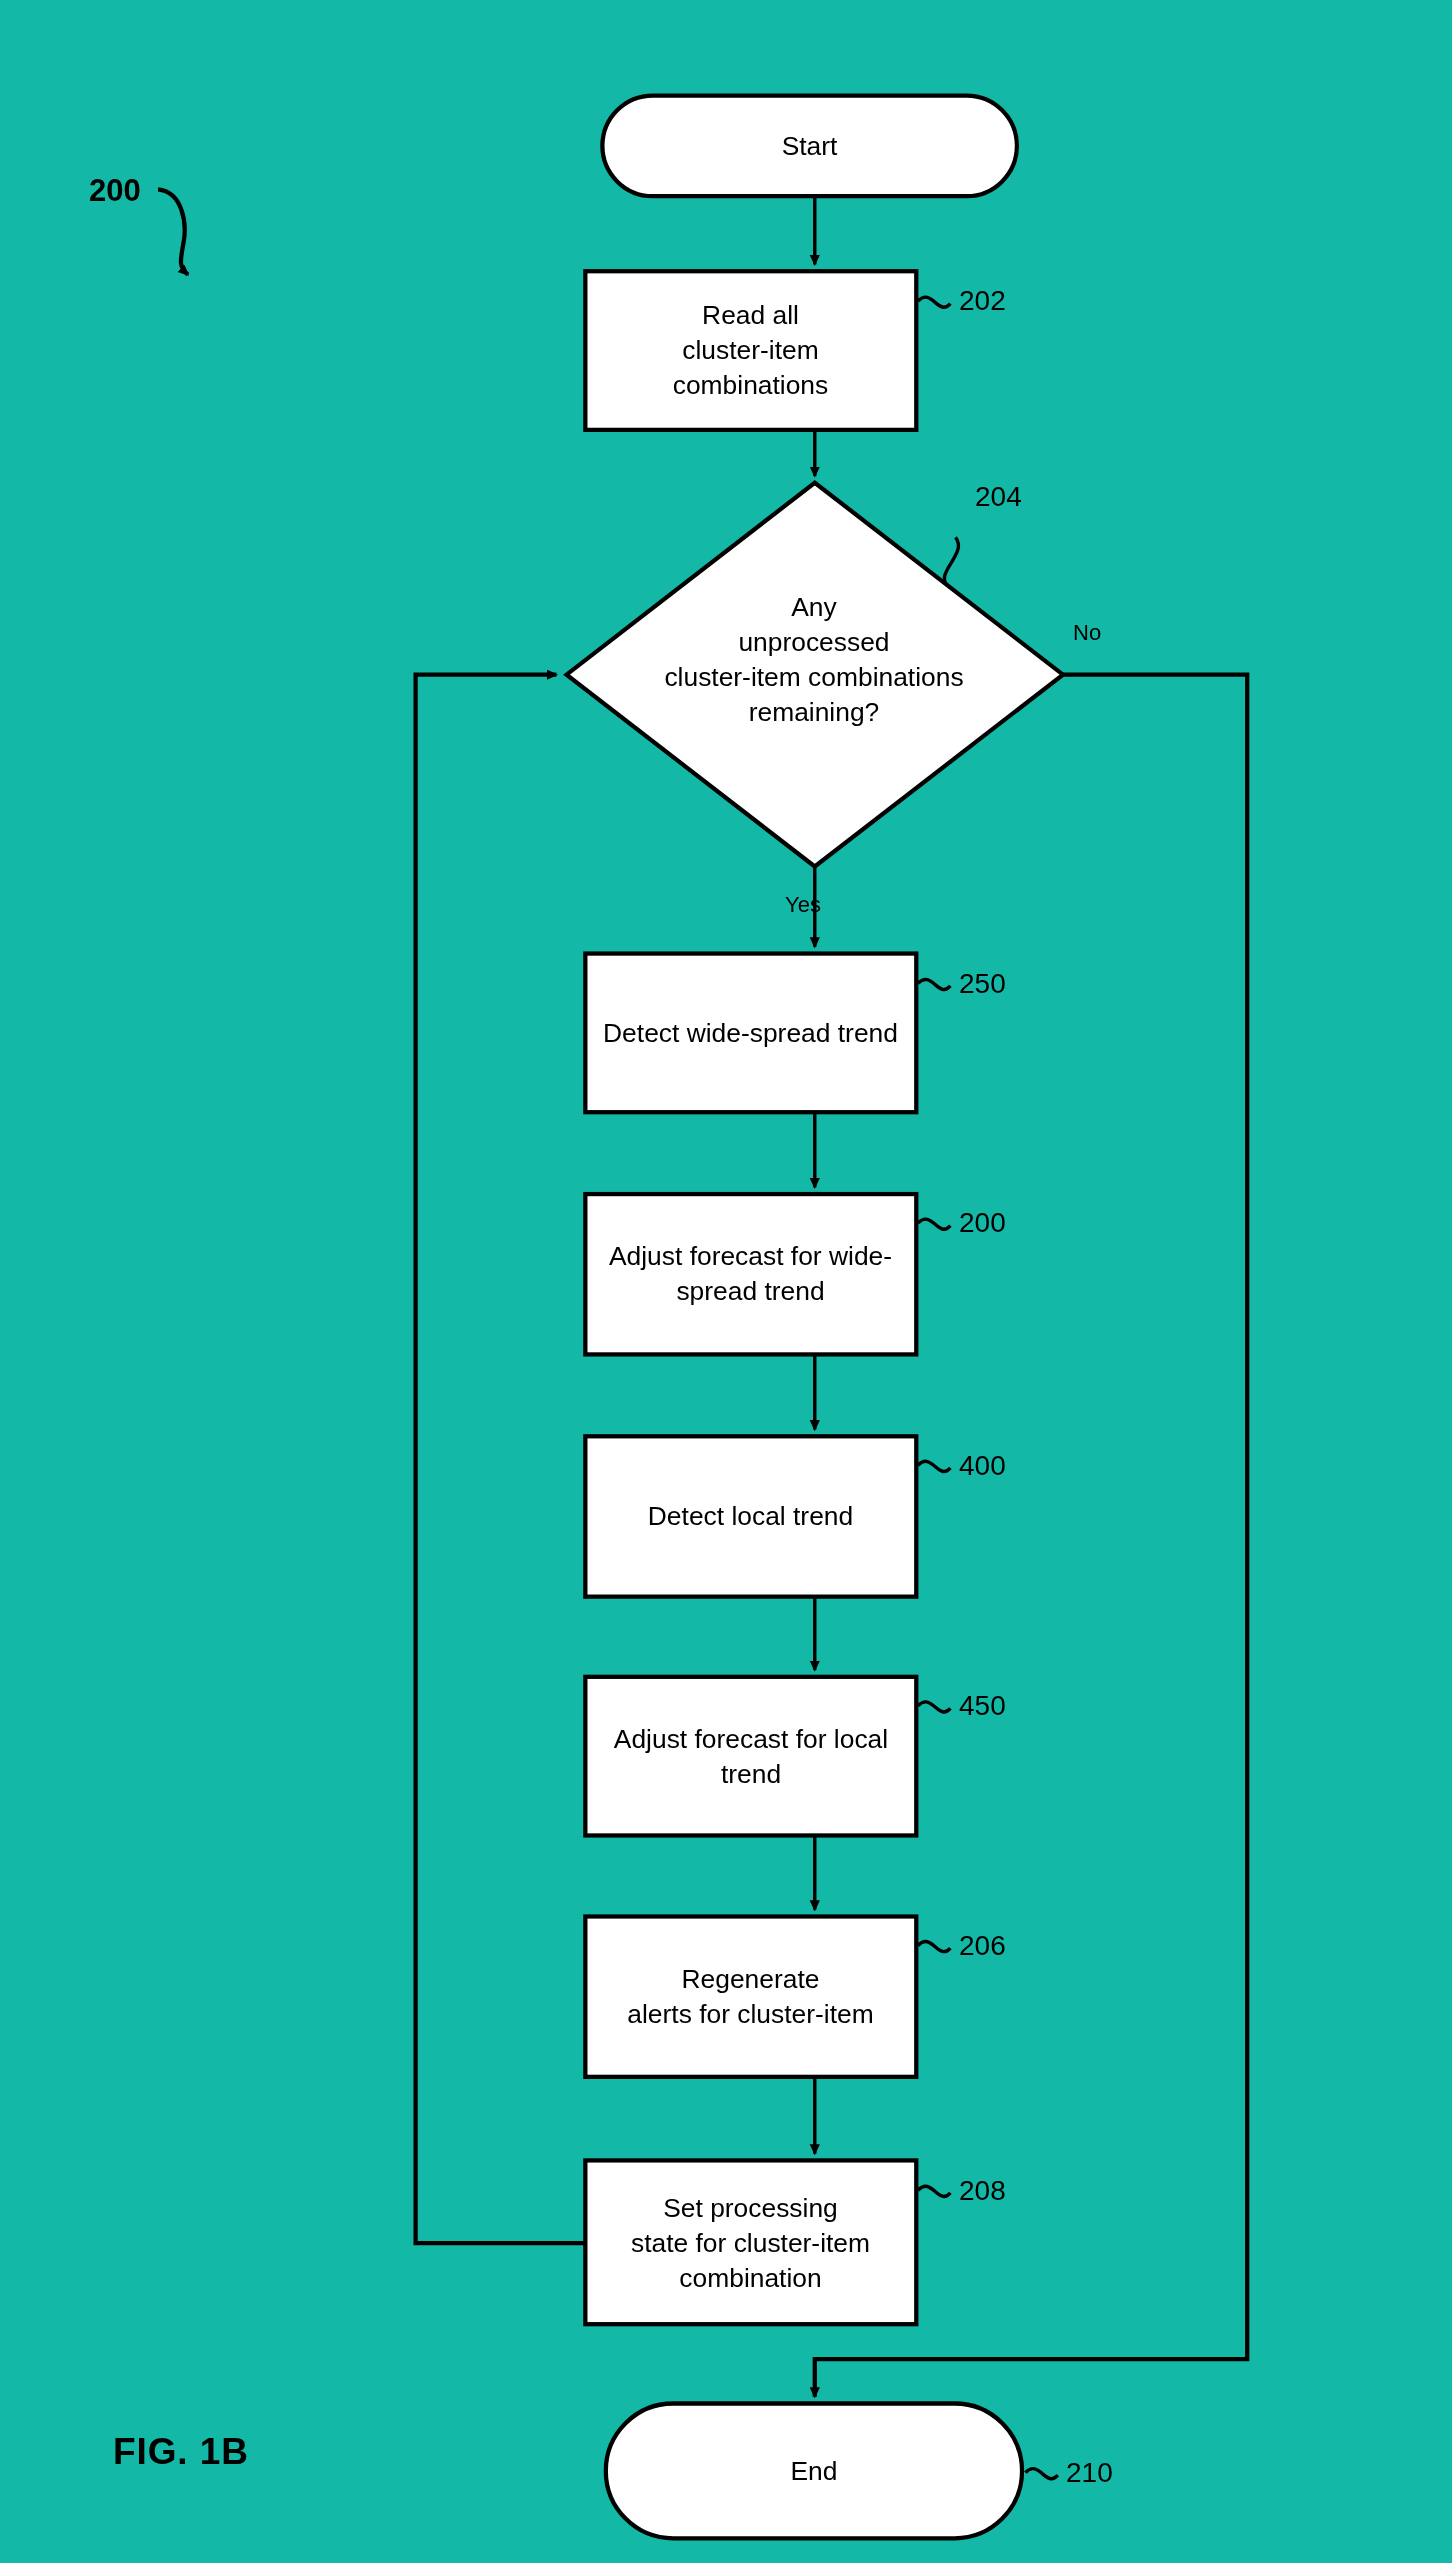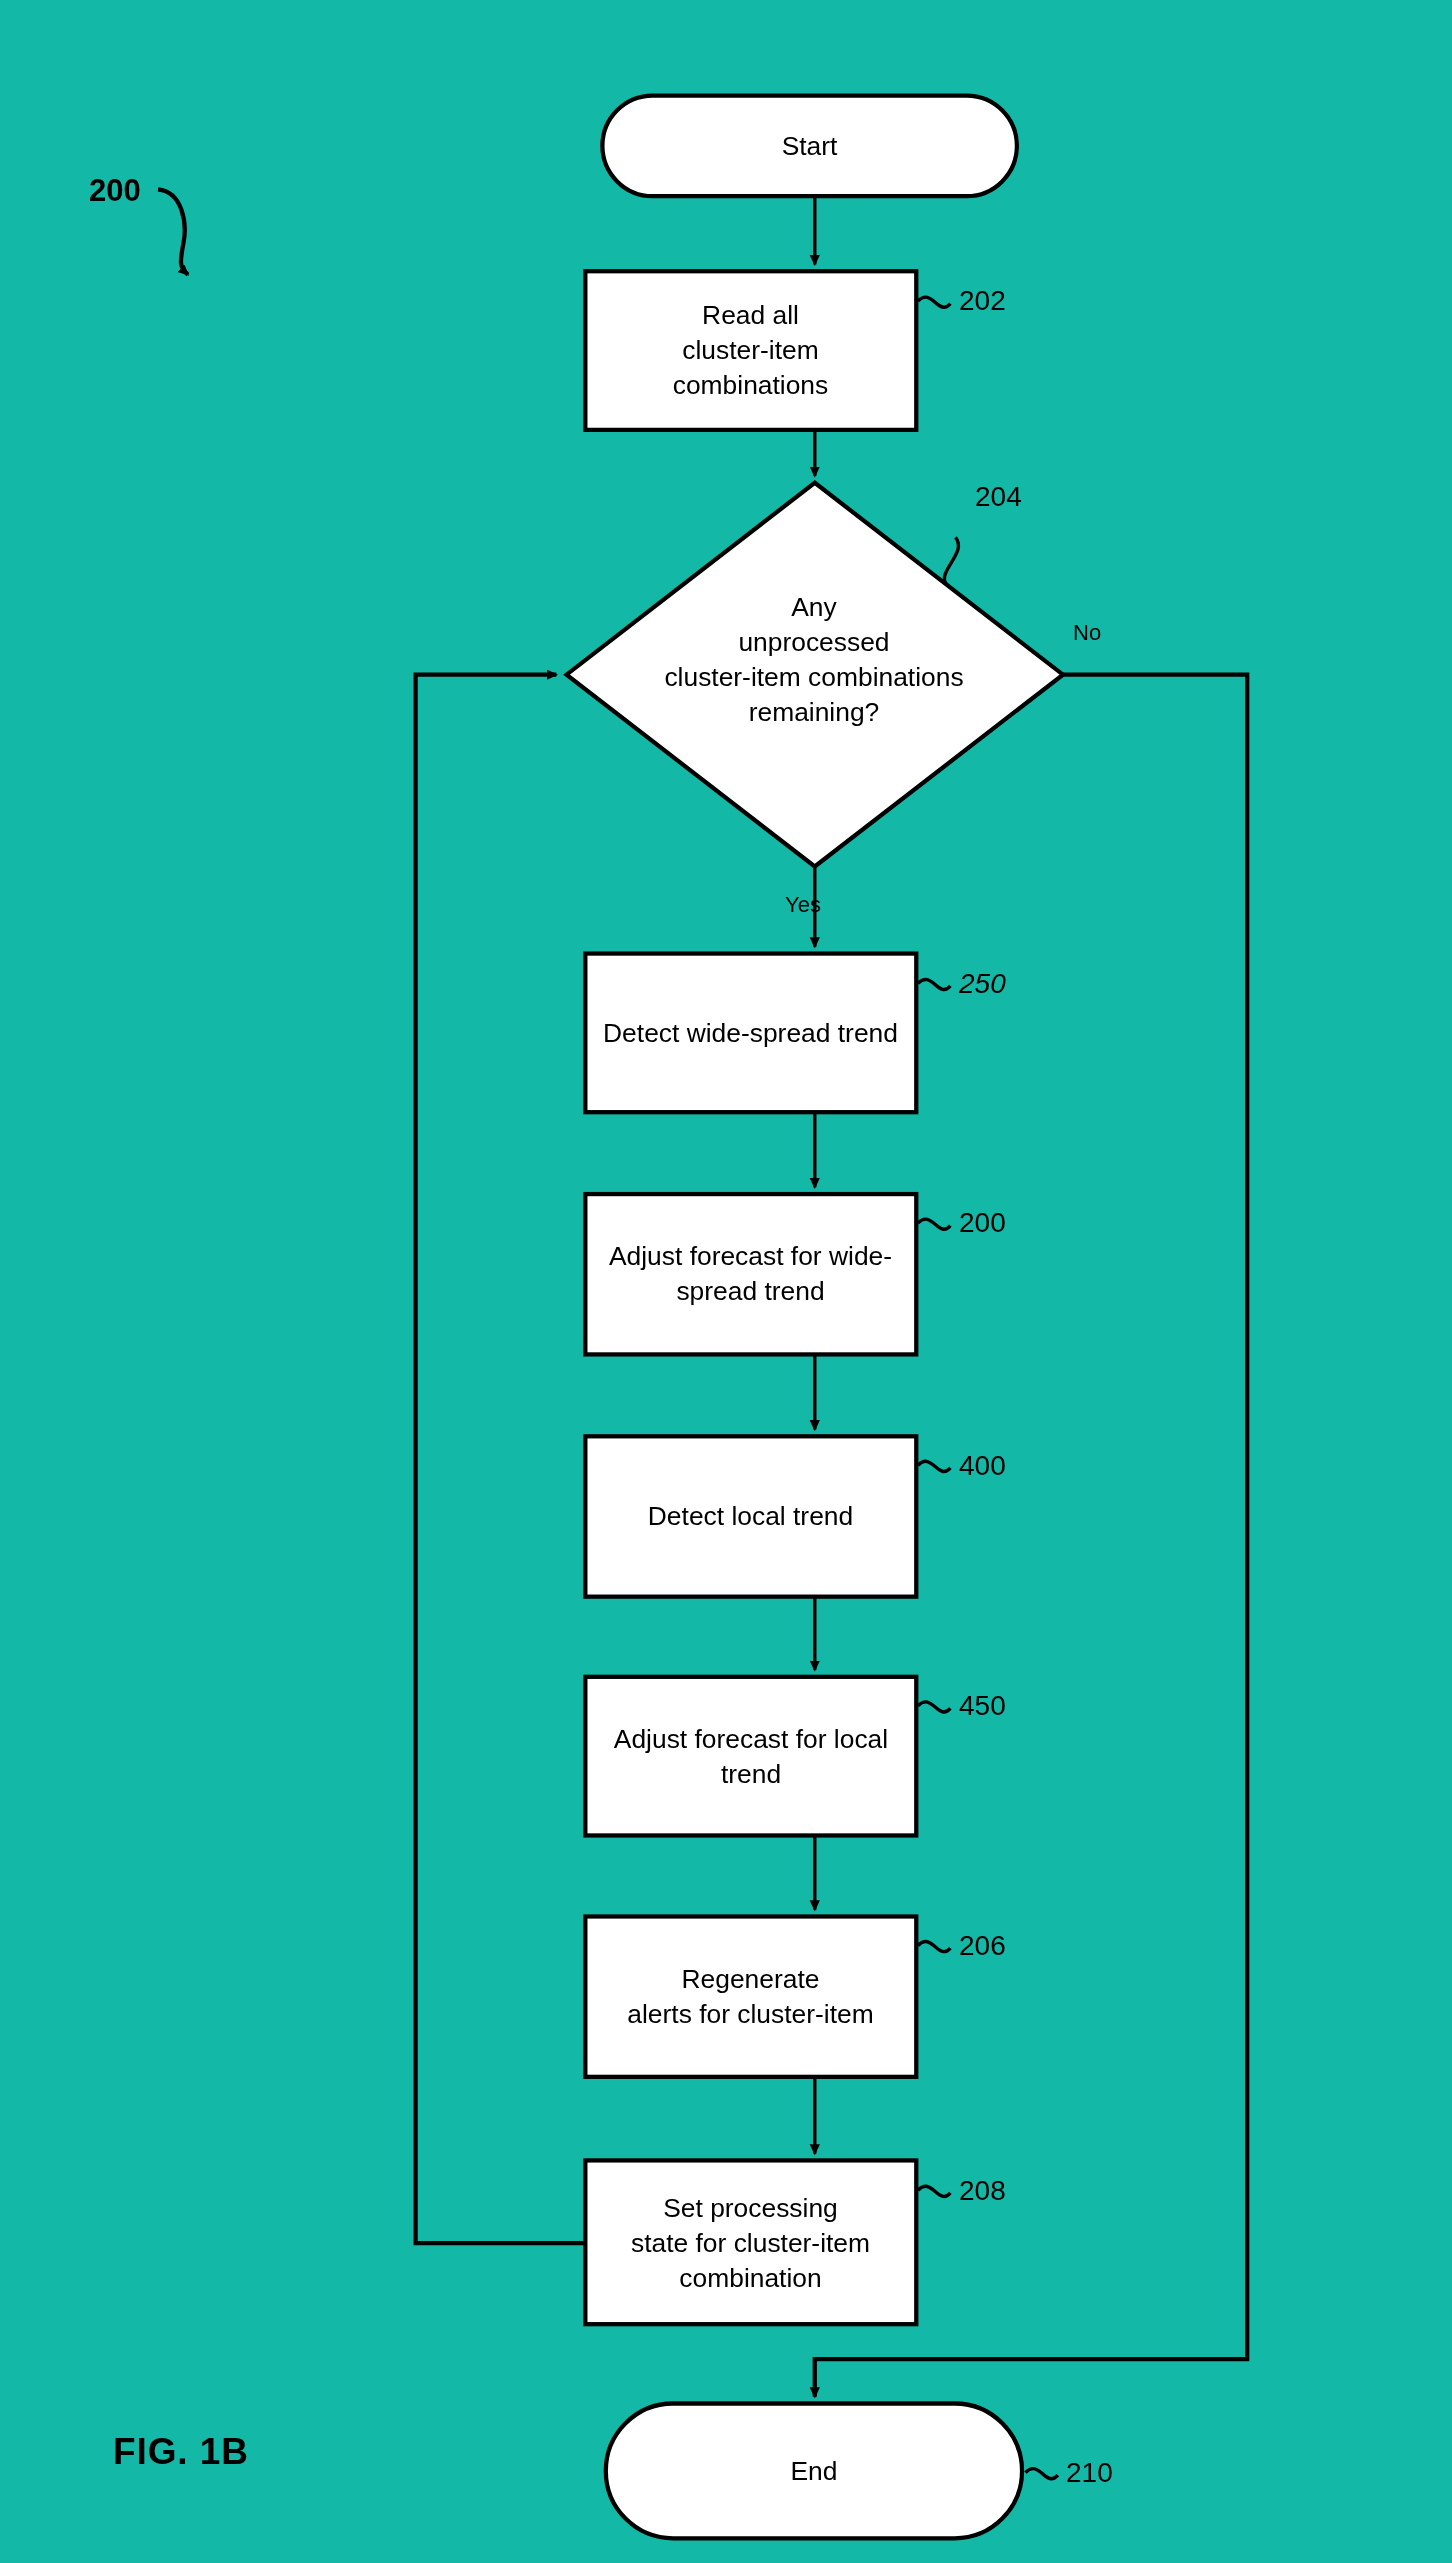--- a/index.html
+++ b/index.html
@@ -174,21 +174,21 @@
   <div class="node-text" style="left:585px; top:2161px; width:331px; height:164px;">Set processing
 state for cluster-item
 combination</div>
 
   <div class="node-text" style="left:606px; top:2404px; width:416px; height:135px;">End</div>
 
   <div class="ref-num" style="left:959px; top:287px;">202</div>
 
   <div class="ref-num" style="left:975px; top:483px;">204</div>
 
-  <div class="ref-num" style="left:959px; top:970px;font-style:italic;">250</div>
+  <div class="ref-num" style="left:959px; top:970px;">250</div>
 
   <div class="ref-num" style="left:959px; top:1209px;">200</div>
 
   <div class="ref-num" style="left:959px; top:1452px;">400</div>
 
   <div class="ref-num" style="left:959px; top:1692px;">450</div>
 
   <div class="ref-num" style="left:959px; top:1932px;">206</div>
 
   <div class="ref-num" style="left:959px; top:2177px;">208</div>

